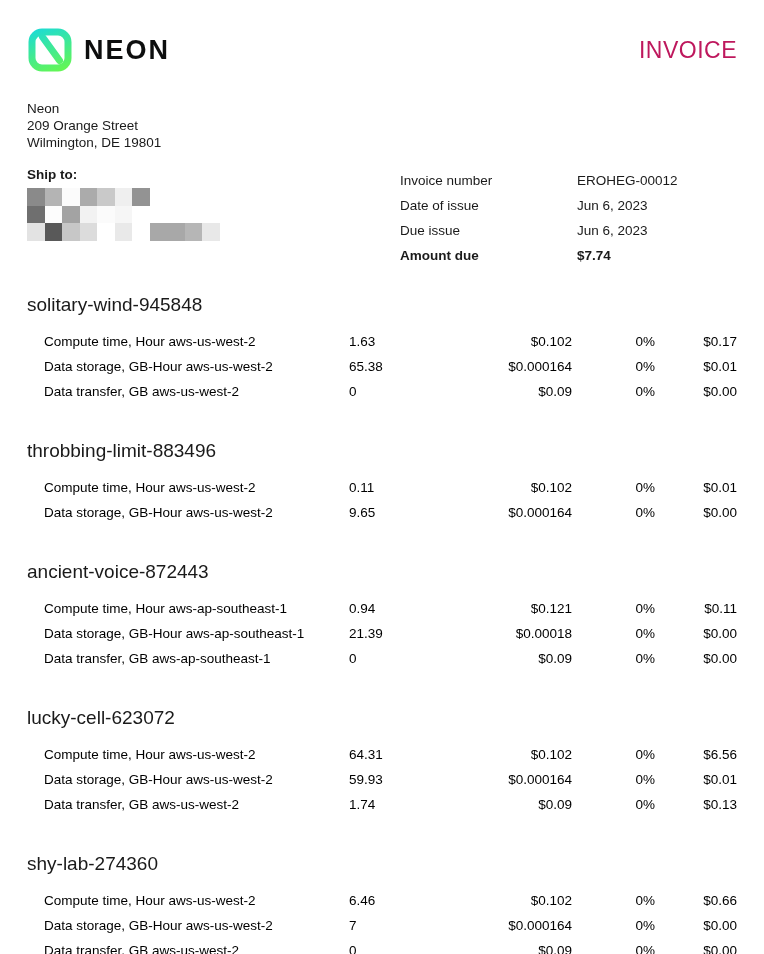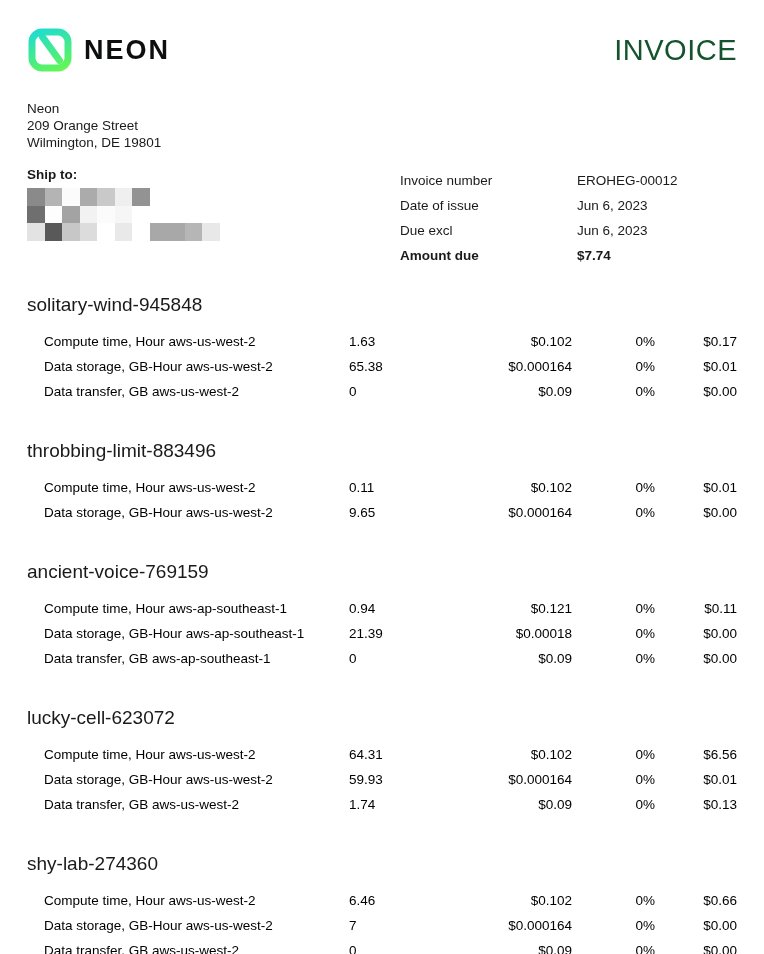--- a/index.html
+++ b/index.html
@@ -9,21 +9,21 @@
     font-family:"Liberation Sans", sans-serif; color:#1a1a1a;
     -webkit-font-smoothing:antialiased;
   }
   .page { padding:27px 27px 0 27px; }
 
   
   .topbar { display:flex; justify-content:space-between; align-items:center; height:46px; }
   .lockup { display:flex; align-items:center; gap:11px; }
   .logo { width:46px; height:46px; display:inline-block; }
   .wordmark { font-size:27px; font-weight:800; letter-spacing:2px; color:#0d0e0e; }
-  .doc-title { font-size:29px; font-weight:400; letter-spacing:0.5px; color:#14532d; }
+  .doc-title { font-size:23px; font-weight:400; letter-spacing:0.5px; color:#be185d; }
 
   
   .company { margin-top:27px; font-size:13.5px; line-height:17px; color:#1a1a1a; }
 
   
   .ship-meta { display:flex; margin-top:15px; }
   .ship-col { width:358px; }
   .ship-label { font-size:13.5px; font-weight:600; line-height:17px; }
   .mosaic { margin-top:5px; display:grid; grid-template-columns:repeat(11, 17.5px); grid-auto-rows:17.5px; }
   .meta-col { flex:1; padding-top:8px; }
@@ -116,21 +116,21 @@
     <div class="meta-col">
       <div class="meta-row">
         <span class="meta-label">Invoice number</span>
         <span class="meta-value">EROHEG-00012</span>
       </div>
       <div class="meta-row">
         <span class="meta-label">Date of issue</span>
         <span class="meta-value">Jun 6, 2023</span>
       </div>
       <div class="meta-row">
-        <span class="meta-label">Due excl</span>
+        <span class="meta-label">Due issue</span>
         <span class="meta-value">Jun 6, 2023</span>
       </div>
       <div class="meta-row bold">
         <span class="meta-label">Amount due</span>
         <span class="meta-value">$7.74</span>
       </div>
     </div>
   </div>
 
   <div class="table">
@@ -179,21 +179,21 @@
     <span class="c-desc">Data storage, GB-Hour aws-us-west-2</span>
     <span class="c-qty">9.65</span>
     <span class="c-rate">$0.000164</span>
     <span class="c-tax">0%</span>
     <span class="c-amt">$0.00</span>
   </div>
 </div>
   </section>
 
   <section class="section">
-    <div class="project">ancient-voice-769159</div>
+    <div class="project">ancient-voice-872443</div>
     <div class="rows">
   <div class="row-grid item-row">
     <span class="c-desc">Compute time, Hour aws-ap-southeast-1</span>
     <span class="c-qty">0.94</span>
     <span class="c-rate">$0.121</span>
     <span class="c-tax">0%</span>
     <span class="c-amt">$0.11</span>
   </div>
 
   <div class="row-grid item-row">

